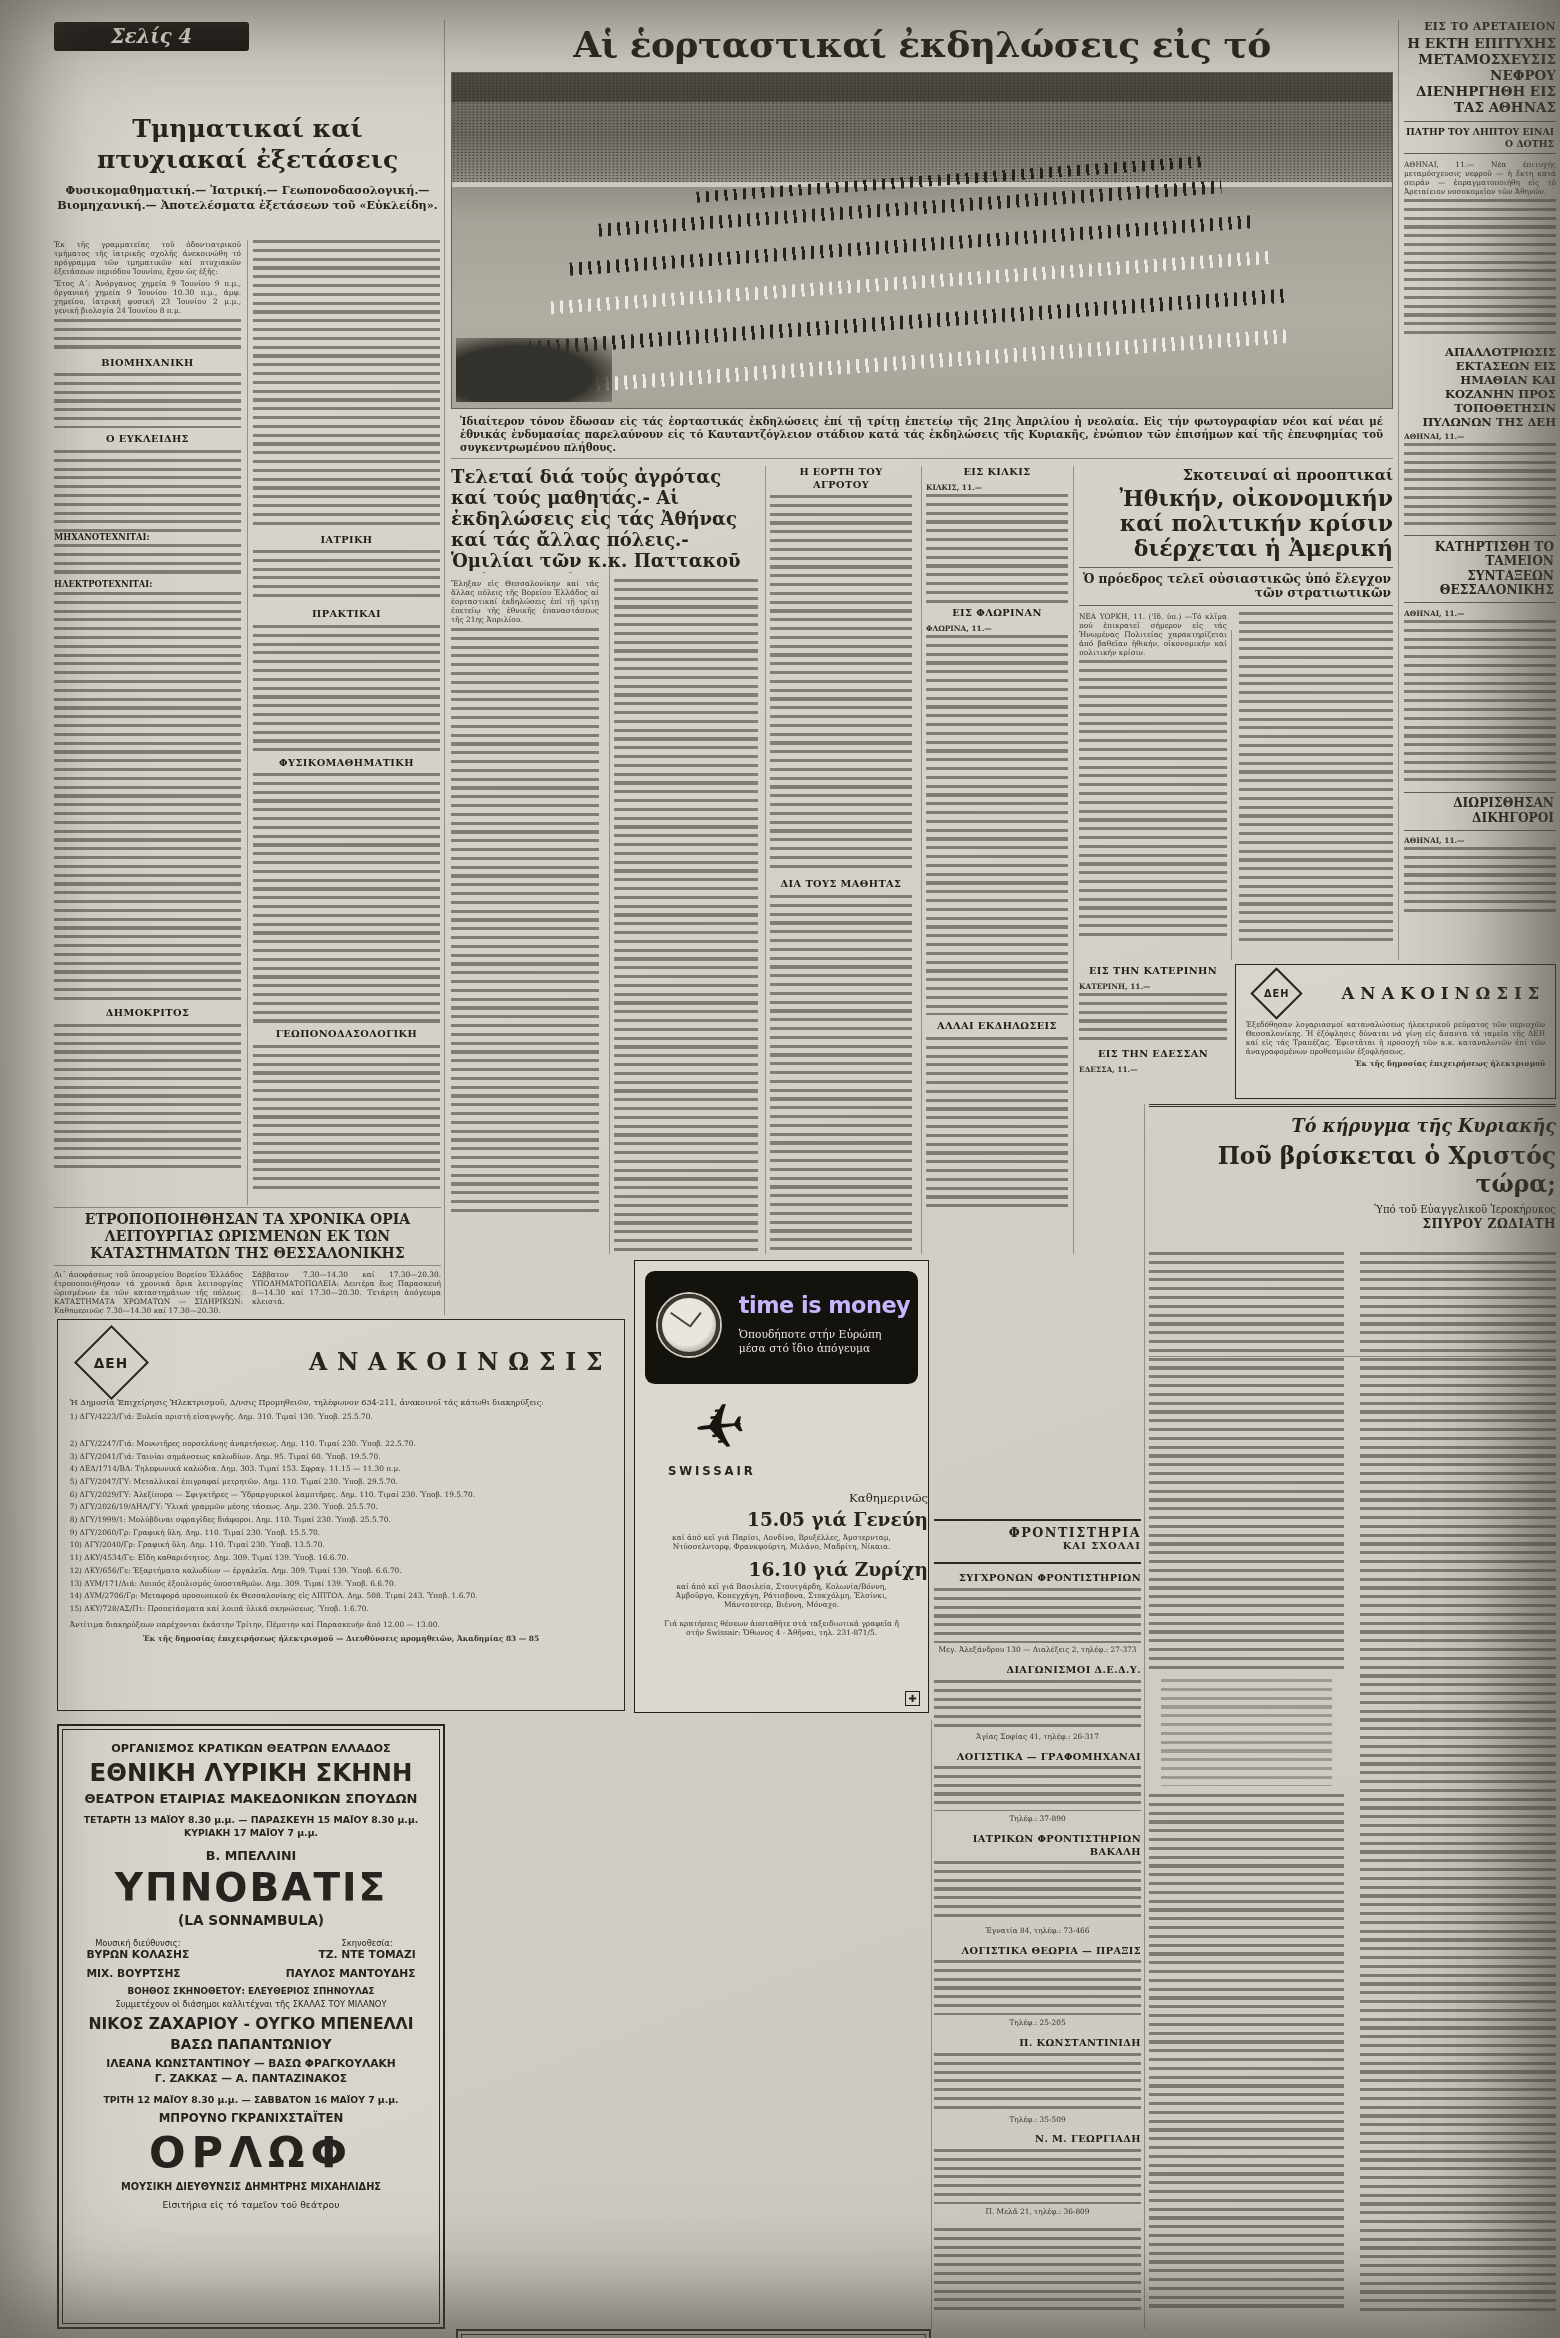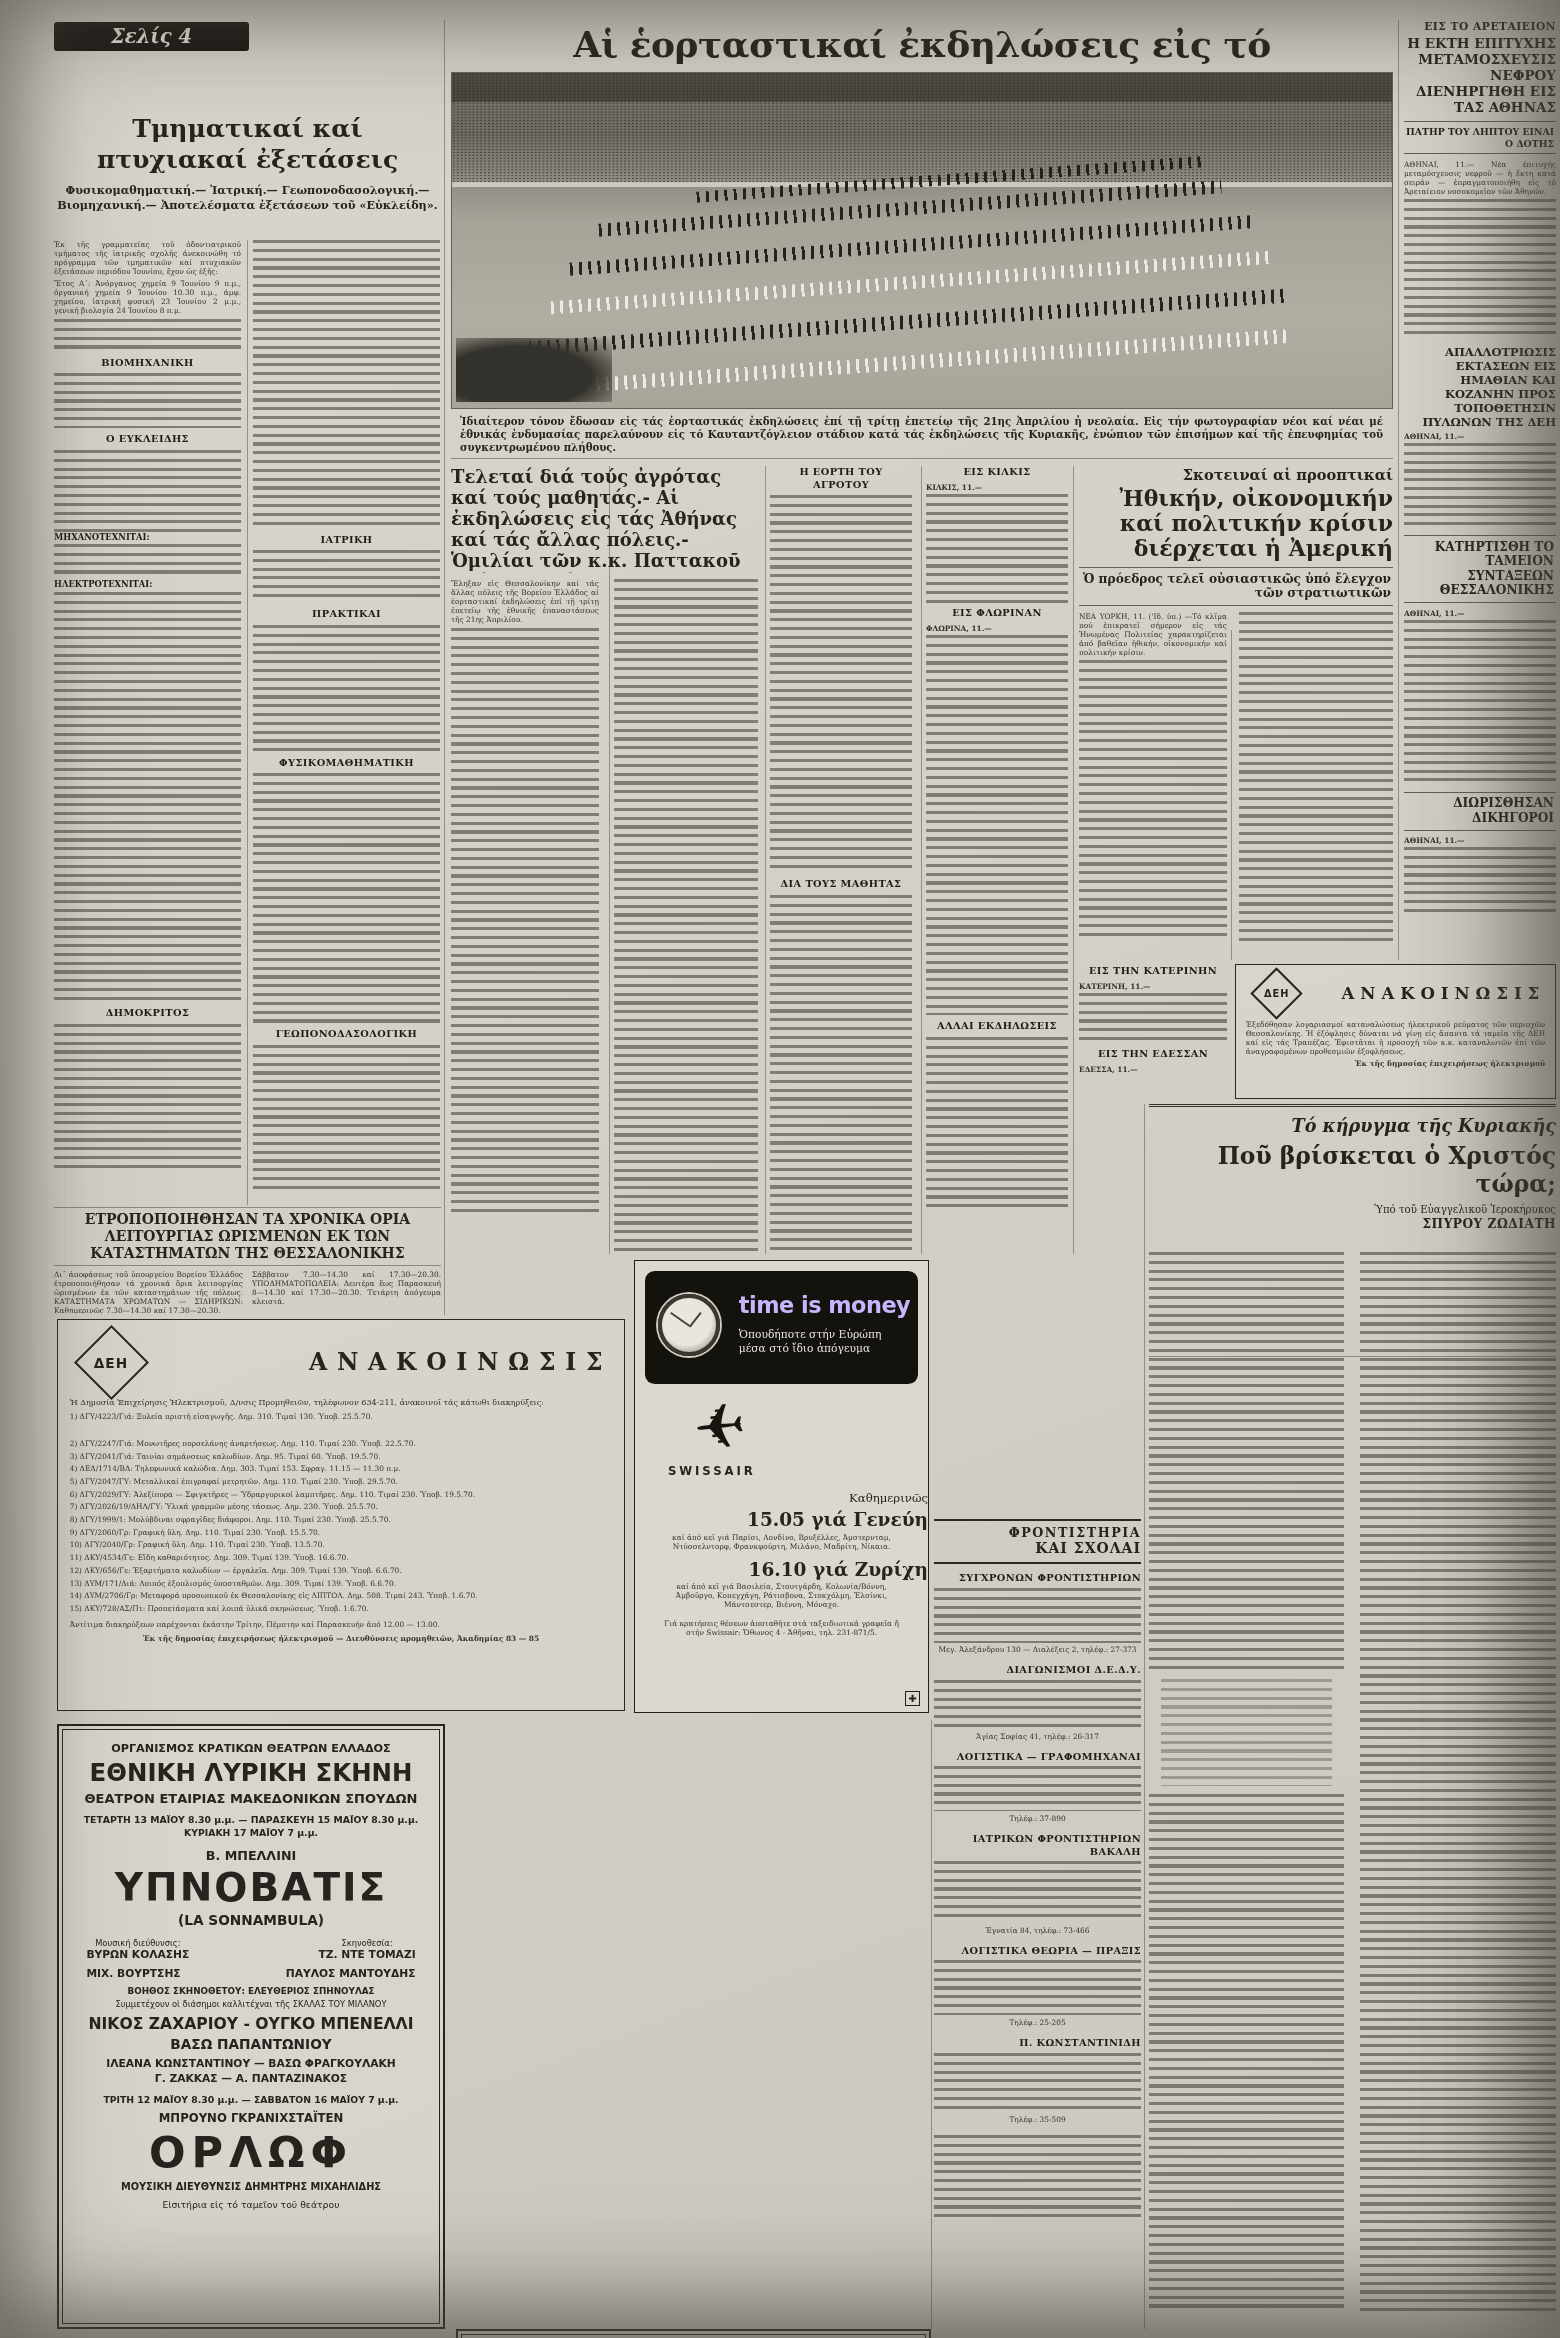--- a/index.html
+++ b/index.html
@@ -232,21 +232,21 @@
     <div class="t7c" style="width:244px;margin:2.9px auto 0">καί ἀπό κεῖ γιά Παρίσι, Λονδίνο, Βρυξέλλες, Ἀμστερνταμ, Ντύσσελντορφ, Φρανκφούρτη, Μιλάνο, Μαδρίτη, Νίκαια.</div>
     <div class="c b" style="font-size:18.5px;margin-top:7.8px">16.10 γιά Ζυρίχη</div>
     <div class="t7c" style="width:244px;margin:2.9px auto 0">καί ἀπό κεῖ γιά Βασιλεία, Στουτγάρδη, Κολωνία/Βόννη, Ἀμβοῦργο, Κοπεγχάγη, Ράτισβονα, Στοκχόλμη, Ἑλσίνκι, Μάντσεστερ, Βιέννη, Μόναχο.</div>
     <div class="t7c" style="width:250px;margin:9.8px auto 0">Γιά κρατήσεις θέσεων ἀποταθῆτε στά ταξειδιωτικά γραφεῖα ἤ στήν Swissair: Ὄθωνος 4 - Ἀθῆναι, τηλ. 231-871/5.</div>
     <div class="abs sans" style="right:7.8px;bottom:5.9px;width:15.6px;height:15.6px;border:1.5px solid #22201a;text-align:center;font-size:9.8px;line-height:13.7px">✚</div>
   </div>
 
 
   <div class="abs" style="left:934px;top:1519px;width:207px;height:45px;border-top:2.9px double #2a2821;border-bottom:2.9px double #2a2821;padding-top:3.9px">
     <div class="c b" style="font-size:12.7px;letter-spacing:1.5px">ΦΡΟΝΤΙΣΤΗΡΙΑ</div>
-    <div class="c b" style="font-size:14px;letter-spacing:1px">ΚΑΙ ΣΧΟΛΑΙ</div>
+    <div class="c b" style="font-size:10px;letter-spacing:1px">ΚΑΙ ΣΧΟΛΑΙ</div>
   </div>
   <div class="abs" style="left:934px;top:1572px;width:207px;height:757px">
     <div>
       <div class="entry-name">ΣΥΓΧΡΟΝΩΝ ΦΡΟΝΤΙΣΤΗΡΙΩΝ</div>
       <div class="fl" style="height:55px;margin:2.9px 0"></div>
       <div class="t7c">Μεγ. Ἀλεξάνδρου 130 — Διαλέξεις 2, τηλέφ.: 27-373</div>
     </div>
     <div style="margin-top:9.8px">
       <div class="entry-name">ΔΙΑΓΩΝΙΣΜΟΙ Δ.Ε.Δ.Υ.</div>
       <div class="fl" style="height:49px;margin:2.9px 0"></div>
@@ -264,20 +264,25 @@
     </div>
     <div style="margin-top:9.8px">
       <div class="entry-name">ΛΟΓΙΣΤΙΚΑ ΘΕΩΡΙΑ — ΠΡΑΞΙΣ</div>
       <div class="fl" style="height:55px;margin:2.9px 0"></div>
       <div class="t7c">Τηλέφ.: 25-205</div>
     </div>
     <div style="margin-top:9.8px">
       <div class="entry-name">Π. ΚΩΝΣΤΑΝΤΙΝΙΔΗ</div>
       <div class="fl" style="height:59px;margin:2.9px 0"></div>
       <div class="t7c">Τηλέφ.: 35-509</div>
+    </div>
+    <div style="margin-top:9.8px">
+      <div class="entry-name">Ν. Μ. ΓΕΩΡΓΙΑΔΗ</div>
+      <div class="fl" style="height:55px;margin:2.9px 0"></div>
+      <div class="t7c">Π. Μελᾶ 21, τηλέφ.: 36-809</div>
     </div>
     <div class="fl" style="height:88px;margin-top:11.7px"></div>
   </div>
 
   <div class="abs" style="left:1235px;top:964px;width:321px;height:135px;border:1.5px solid #2a2821;padding:7.8px 9.8px;background:rgba(222,219,211,.4)">
     <div style="display:flex;align-items:center;gap:17.6px;margin:2px 0 7.8px 5.9px">
       <div class="deh-diamond" style="width:37px;height:37px;margin-left:5.9px">
         <span style="font-size:9.8px">ΔΕΗ</span>
       </div>
       <div class="b c" style="flex:1;font-size:16.6px;letter-spacing:5.9px">ΑΝΑΚΟΙΝΩΣΙΣ</div>

